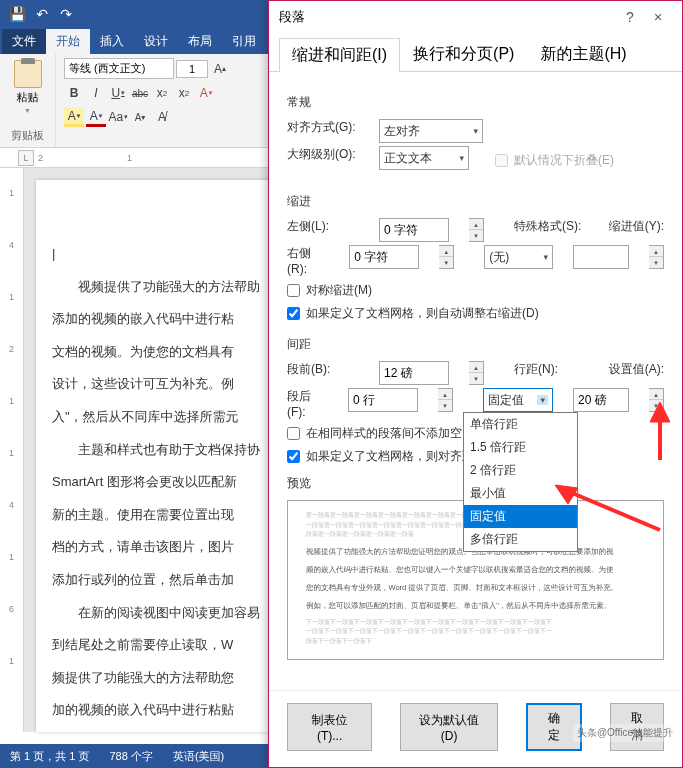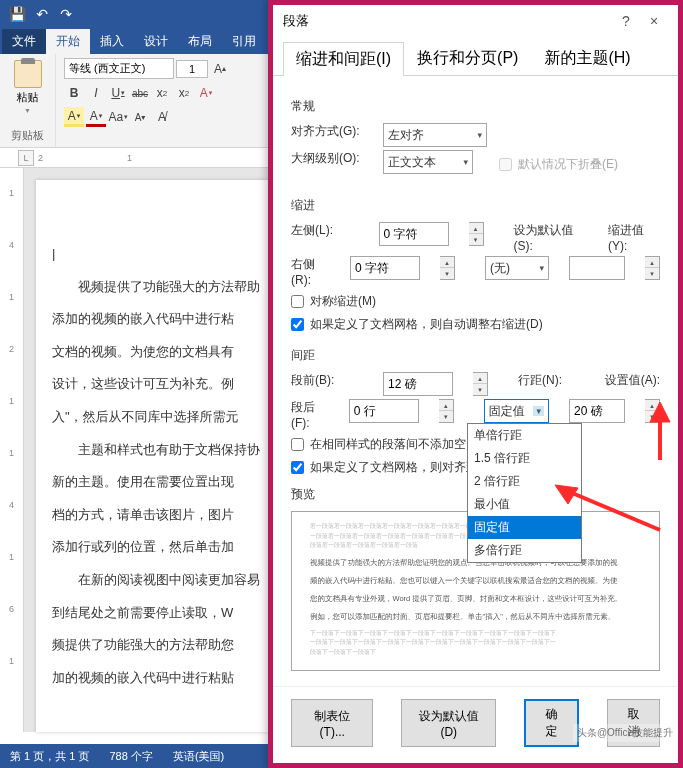--- a/index.html
+++ b/index.html
@@ -36,21 +36,21 @@
 
 .doc-area { display: flex; height: 564px; background: #e6e6e6; }
 .vruler { width: 24px; background: #fff; border-right: 1px solid #d4d4d4; display: flex; flex-direction: column; align-items: center; padding-top: 20px; }
 .vruler .vm { font-size: 9px; color: #888; margin-bottom: 42px; transform: rotate(0deg); }
 .page { background: #fff; margin: 12px 0 0 12px; padding: 60px 0 0 16px; width: 240px; box-shadow: 0 0 4px rgba(0,0,0,.2); font-size: 13px; line-height: 2.2; color: #333; font-family: "SimSun"; }
 .page p { margin-bottom: 4px; white-space: nowrap; overflow: hidden; }
 
 .statusbar { position: absolute; bottom: 0; left: 0; right: 0; height: 24px; background: #2b579a; color: #fff; font-size: 11px; display: flex; align-items: center; padding: 0 10px; gap: 20px; }
 
 
-.dialog { position: absolute; left: 268px; top: 0; width: 415px; height: 768px; background: #fff; border: 5px solid #be185d; box-shadow: -2px 0 8px rgba(0,0,0,.25); display: flex; flex-direction: column; }
+.dialog { position: absolute; left: 268px; top: 0; width: 415px; height: 768px; background: #fff; border: 1px solid #be185d; box-shadow: -2px 0 8px rgba(0,0,0,.25); display: flex; flex-direction: column; }
 .dlg-title { height: 32px; display: flex; align-items: center; padding: 0 10px; font-size: 13px; }
 .dlg-title .t { flex: 1; }
 .dlg-title .help, .dlg-title .close { width: 28px; text-align: center; font-size: 14px; color: #555; }
 .dlg-tabs { display: flex; padding: 4px 10px 0 10px; border-bottom: 1px solid #d4d4d4; }
 .dlg-tabs .dt { padding: 6px 12px; font-size: 16px; border: 1px solid transparent; border-bottom: none; }
 .dlg-tabs .dt.active { border-color: #d4d4d4; background: #fff; position: relative; top: 1px; }
 .dlg-body { padding: 12px 18px; flex: 1; overflow: hidden; font-size: 12px; color: #333; }
 .section-label { margin: 10px 0 8px 0; }
 .row { display: flex; align-items: flex-start; margin: 3px 0; gap: 20px; }
 .row label.lab { width: 72px; }
@@ -178,20 +178,21 @@
       <div class="vm">1</div>
   </div>
   <div class="page">
     <p>|</p>
     <p style="text-indent:2em">视频提供了功能强大的方法帮助</p>
     <p>添加的视频的嵌入代码中进行粘</p>
     <p>文档的视频。为使您的文档具有</p>
     <p>设计，这些设计可互为补充。例</p>
     <p>入"，然后从不同库中选择所需元</p>
     <p style="text-indent:2em">主题和样式也有助于文档保持协</p>
+    <p>SmartArt 图形将会更改以匹配新</p>
     <p>新的主题。使用在需要位置出现</p>
     <p>档的方式，请单击该图片，图片</p>
     <p>添加行或列的位置，然后单击加</p>
     <p style="text-indent:2em">在新的阅读视图中阅读更加容易</p>
     <p>到结尾处之前需要停止读取，W</p>
     <p>频提供了功能强大的方法帮助您</p>
     <p>加的视频的嵌入代码中进行粘贴</p>
   </div>
 </div>
 <div class="statusbar">
@@ -234,21 +235,21 @@
     </div>
 
     <div class="section-label" style="margin-top:18px">缩进</div>
     <div class="row">
       <label class="lab">左侧(L):</label>
       <input class="inp" value="0 字符" style="">
       <div class="spin">
           <div>▴</div>
           <div>▾</div>
         </div>
-      <label style="margin-left:10px">设为默认值(S):</label>
+      <label style="margin-left:10px">特殊格式(S):</label>
       <label style="margin-left:auto">缩进值(Y):</label>
     </div>
     <div class="row">
       <label class="lab">右侧(R):</label>
       <input class="inp" value="0 字符" style="">
       <div class="spin">
           <div>▴</div>
           <div>▾</div>
         </div>
       <div class="sel" style="width:110px;margin-left:10px">

